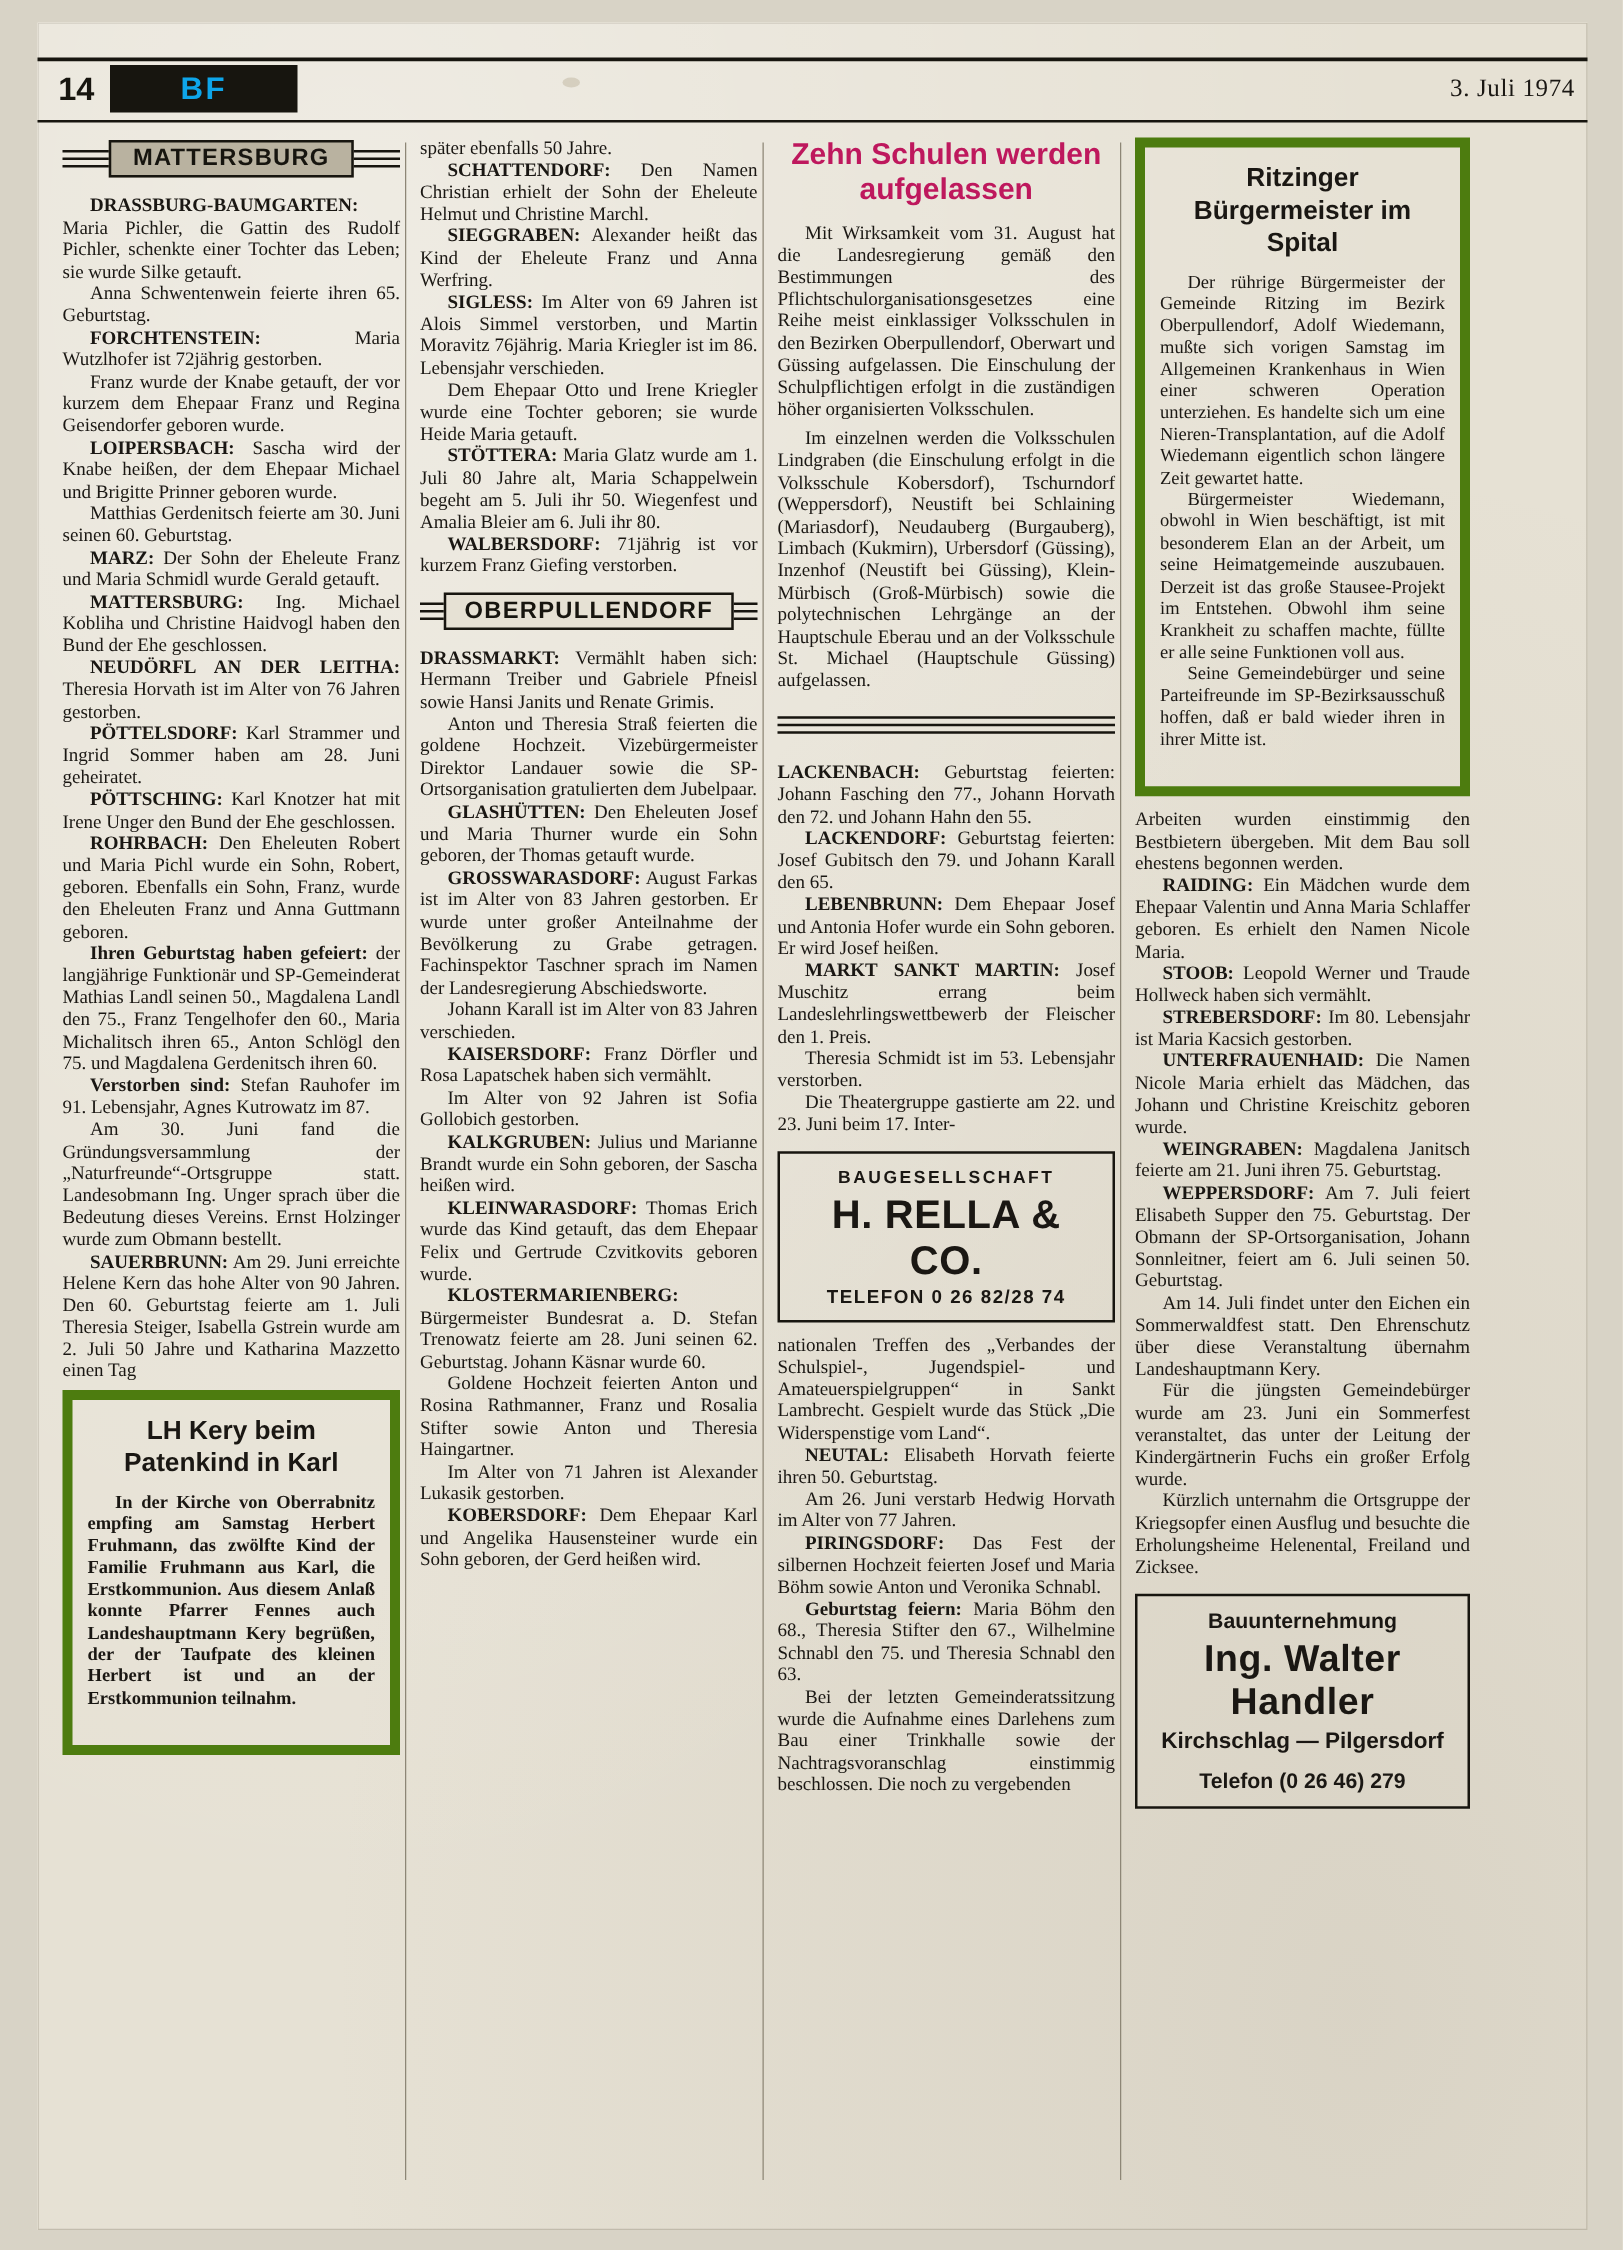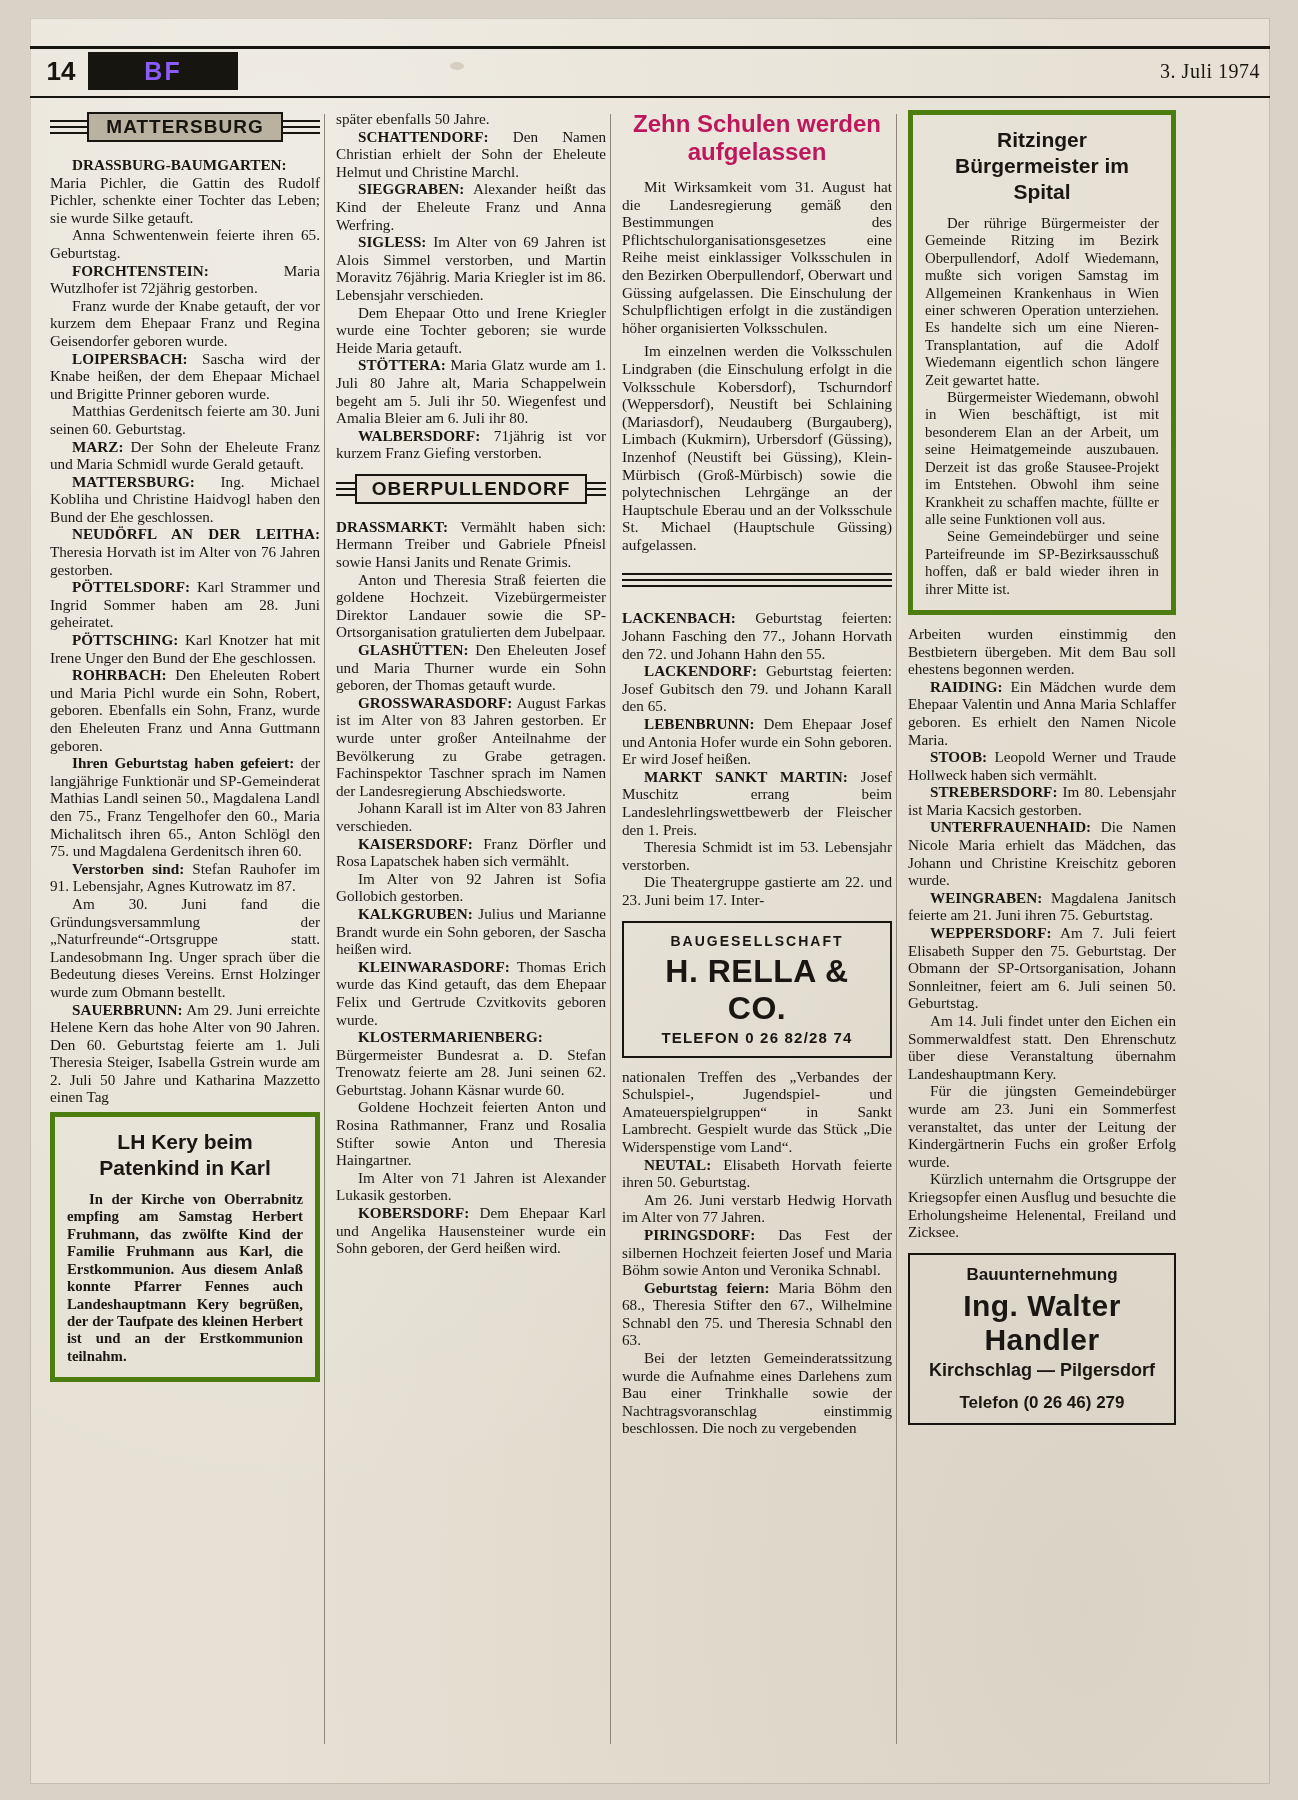--- a/index.html
+++ b/index.html
@@ -34,21 +34,21 @@
     position:absolute;left:8px;top:6px;width:46px;height:38px;
     display:flex;align-items:center;justify-content:center;
     font-family:"Liberation Sans", sans-serif;
     font-weight:bold;font-size:26px;color:#17150f;
   }
   .bfbox{
     position:absolute;left:58px;top:6px;width:150px;height:38px;background:#17150f;
     display:flex;align-items:center;justify-content:center;
   }
   .bfbox span{
-    color:#8b5cf6;font-family:"Liberation Sans", sans-serif;
+    color:#0ea5e9;font-family:"Liberation Sans", sans-serif;
     font-weight:bold;font-size:25px;letter-spacing:2px;
   }
   .dateline{
     position:absolute;right:10px;top:14px;
     font-size:20px;letter-spacing:0.5px;
   }
   .rule-bottom{
     position:absolute;left:0;top:50px;width:1240px;height:2px;background:#17150f;
   }
   
@@ -93,22 +93,22 @@
     box-sizing:border-box;
   }
   .sec-head.light .tag{background:#e6e1d4;}
   h2.hl{
     font-family:"Liberation Sans", sans-serif;
     font-size:24px;line-height:28px;font-weight:bold;
     text-align:center;margin:0 0 12px 0;color:#be185d;
   }
   
   .boxart{
-    border:5px solid #4d7c0f;
-    padding:12px 12px 12px 12px;
+    border:8px solid #4d7c0f;
+    padding:12px 12px 28px 12px;
     margin:6px 0 10px 0;
     box-sizing:border-box;
   }
   .boxart h3{
     font-family:"Liberation Sans", sans-serif;
     font-size:21px;line-height:26px;font-weight:bold;
     text-align:center;margin:0 0 10px 0;
   }
   .boxart p{font-weight:bold;font-size:14.8px;line-height:17.4px;}
   

